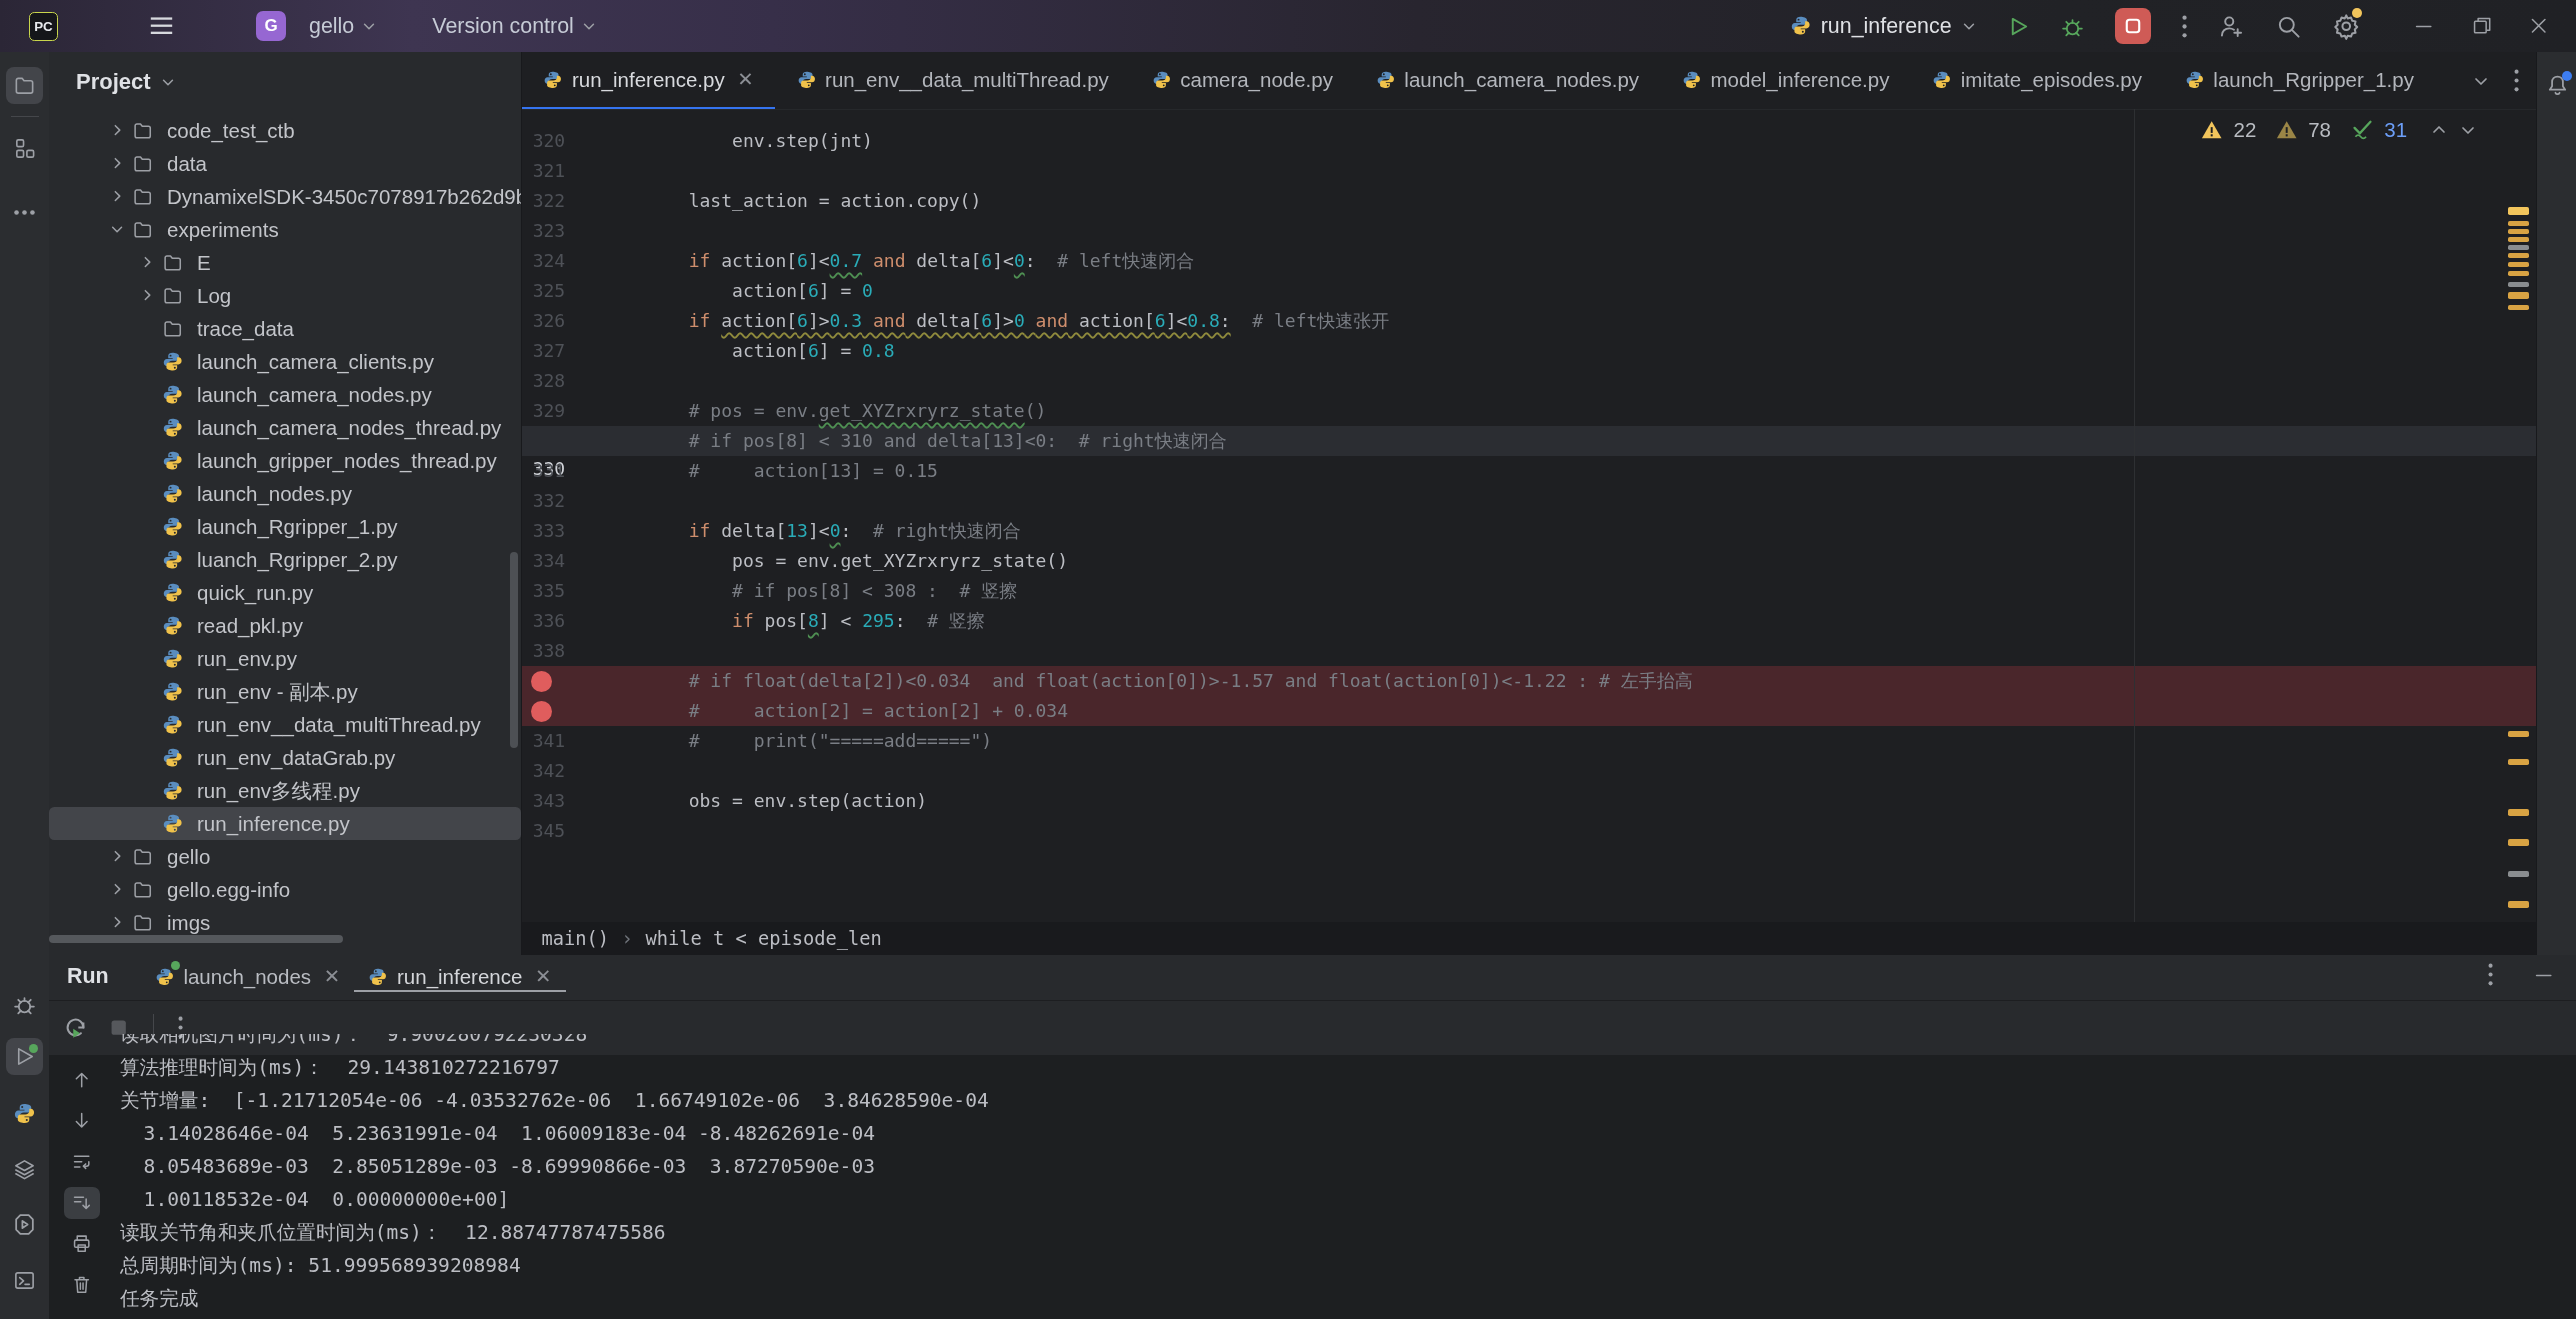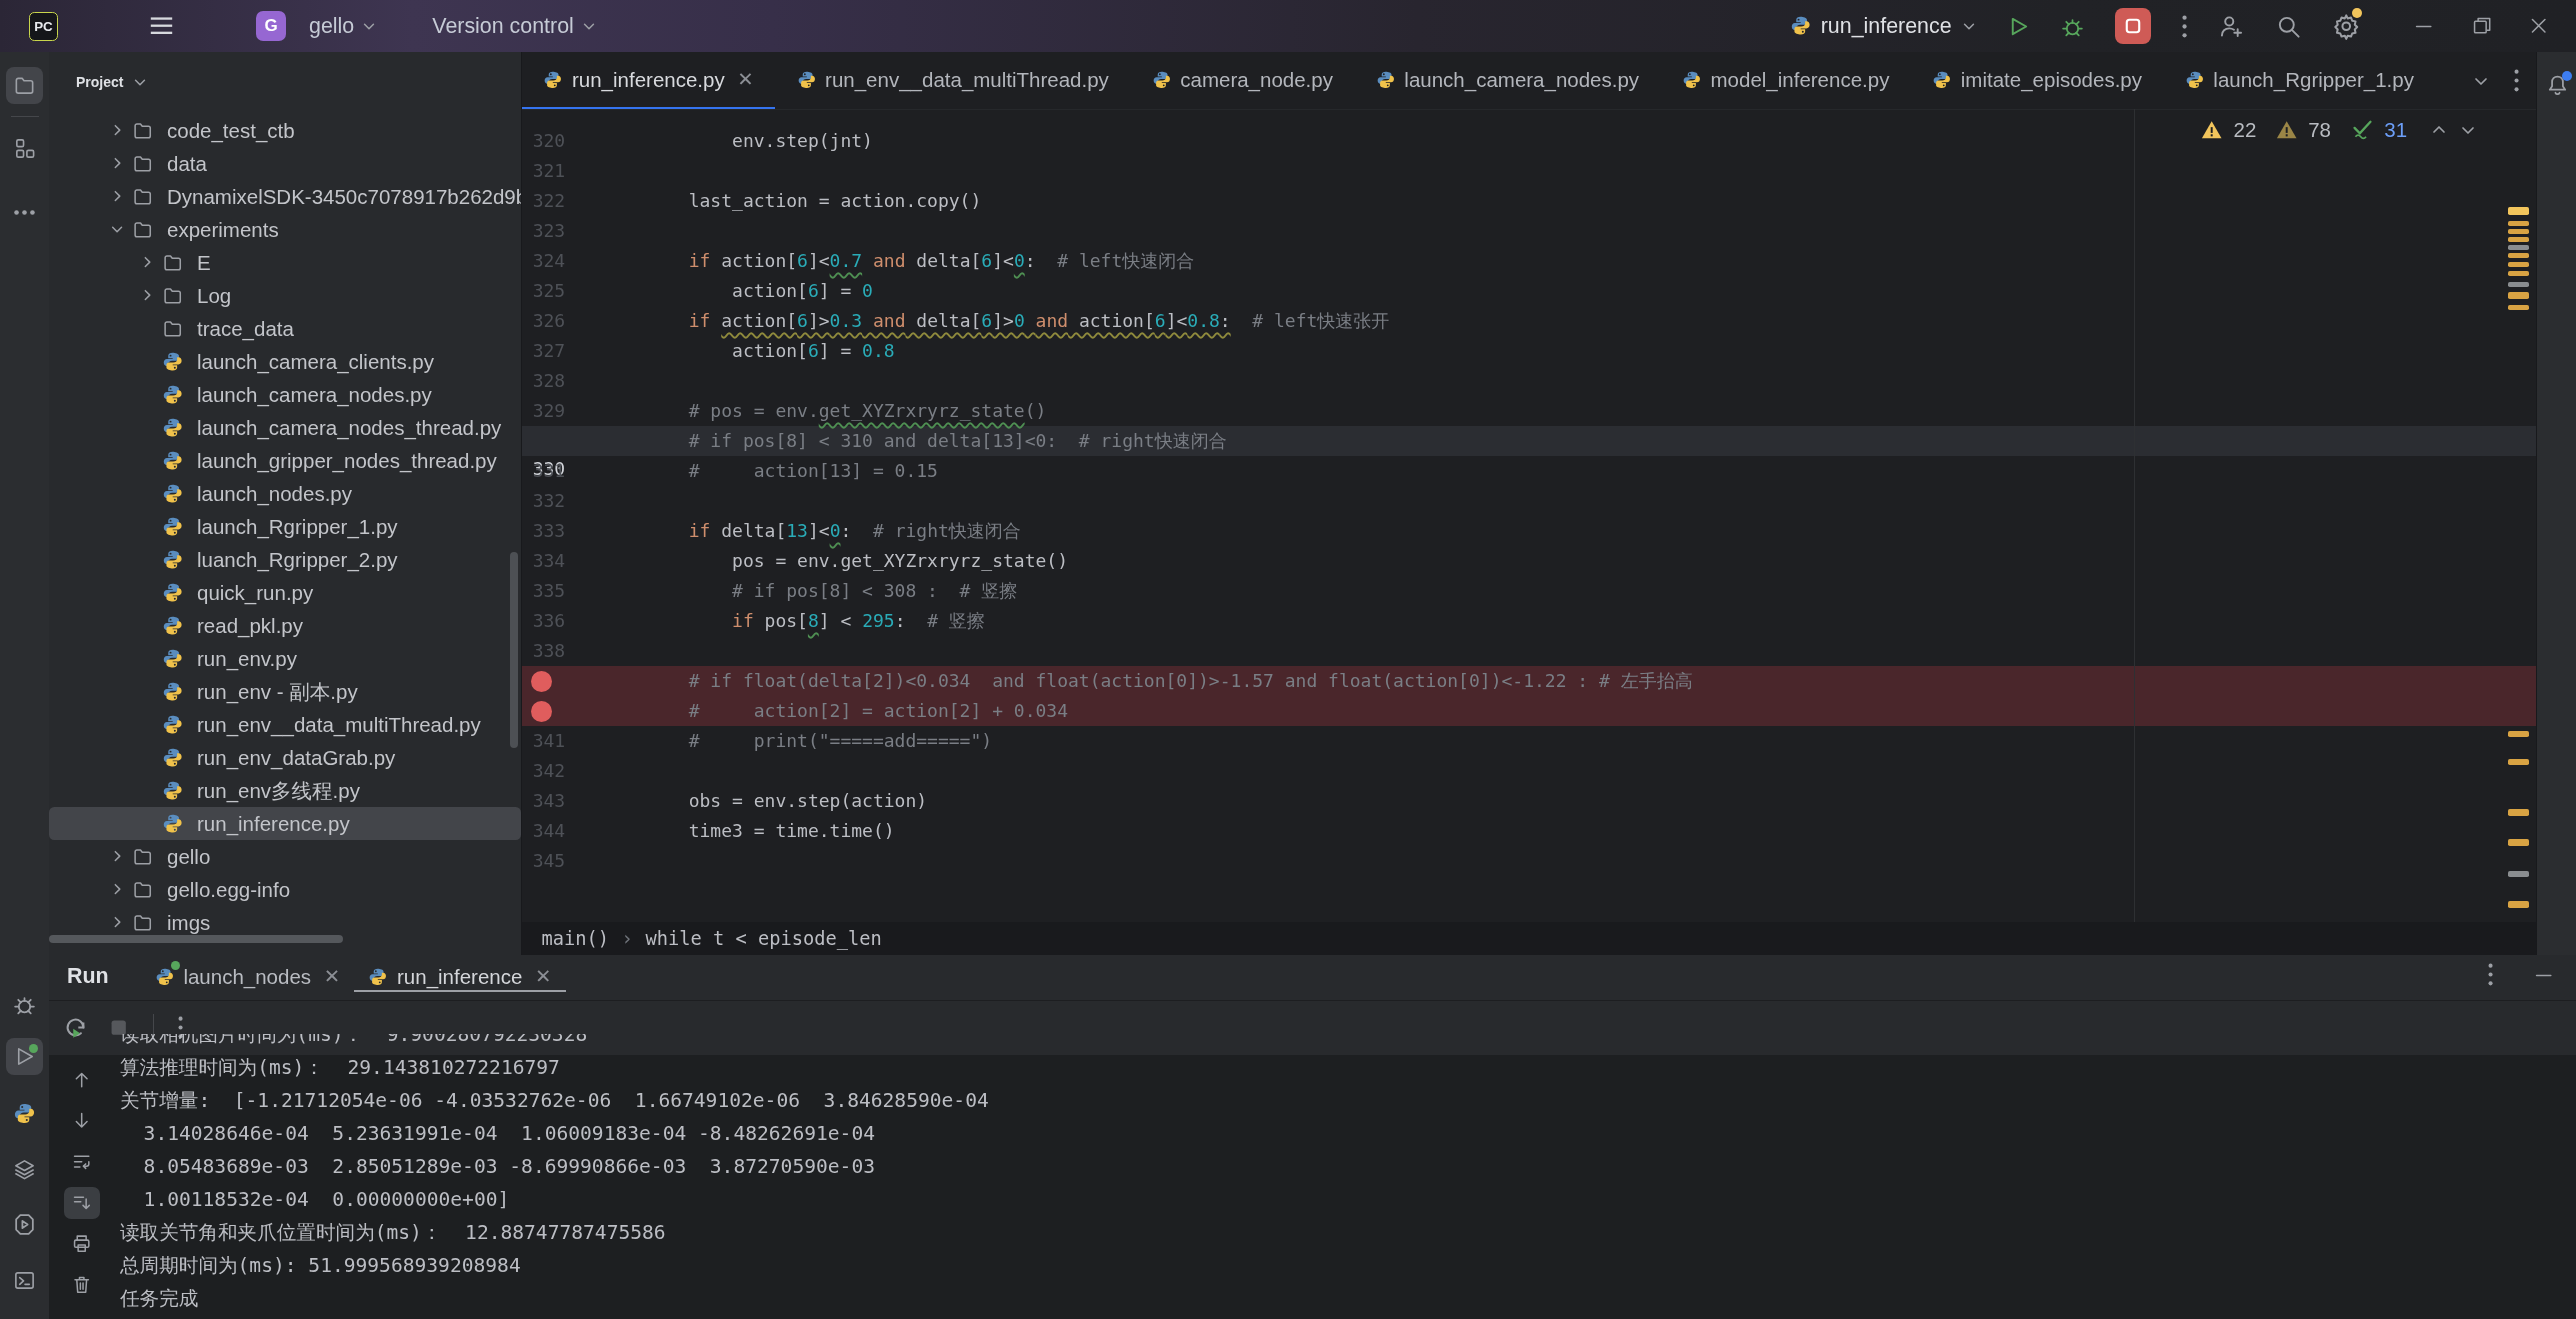--- a/index.html
+++ b/index.html
@@ -31,21 +31,21 @@
   .strip-btn{position:absolute;left:6.2px;width:37px;height:37px;border-radius:8px;
     display:flex;align-items:center;justify-content:center;}
   .strip-btn.sel{background:#43454a;}
   .strip-div{position:absolute;left:10.7px;width:28px;height:0.9px;background:#45474b;}
   .greendot{position:absolute;right:5.3px;top:6.2px;width:9px;height:9px;border-radius:50%;background:#57a65c;}
 
   
   #project{position:absolute;left:49px;top:52px;width:472px;height:903px;background:#282a2d;
     border-right:0.9px solid #18191c;overflow:hidden;}
   #proj-header{height:59px;display:flex;align-items:center;gap:9px;padding-left:27px;
-    font-size:14px;font-weight:bold;color:#dfe1e5;}
+    font-size:22px;font-weight:bold;color:#dfe1e5;}
   #tree{position:absolute;left:0;top:62px;right:0;bottom:0;font-size:20.5px;}
   .trow{display:flex;align-items:center;height:33px;white-space:nowrap;overflow:hidden;}
   .trow.sel{background:#43454a;border-radius:5.3px;}
   .tchev{width:30px;display:flex;justify-content:center;flex:none;}
   .ticon{width:27px;margin-right:8px;flex:none;display:flex;align-items:center;}
   .tlabel{color:#c3c5ca;}
   #vthumb{position:absolute;right:2.7px;top:500px;width:8px;height:196px;background:#4d5054;border-radius:4.5px;}
   #hthumb{position:absolute;left:0px;bottom:12.5px;width:294px;height:8px;background:#55585c;border-radius:4.5px;}
 
   
@@ -713,21 +713,20 @@
           <div class="crow"><span class="gut">333</span><span class="ctext"><span class="seg-p">        </span><span class="seg-k">if </span><span class="seg-p">delta[</span><span class="seg-n">13</span><span class="seg-p">]&lt;</span><span class="seg-n wg">0</span><span class="seg-p">:</span><span class="seg-c">  # right快速闭合</span></span></div>
           <div class="crow"><span class="gut">334</span><span class="ctext"><span class="seg-p">            pos = env.get_XYZrxryrz_state()</span></span></div>
           <div class="crow"><span class="gut">335</span><span class="ctext"><span class="seg-c">            # if pos[8] &lt; 308 :  # 竖擦</span></span></div>
           <div class="crow"><span class="gut">336</span><span class="ctext"><span class="seg-p">            </span><span class="seg-k">if </span><span class="seg-p">pos[</span><span class="seg-n wg">8</span><span class="seg-p">] &lt; </span><span class="seg-n">295</span><span class="seg-p">:</span><span class="seg-c">  # 竖擦</span></span></div>
           <div class="crow"><span class="gut">338</span><span class="ctext"></span></div>
           <div class="crow bp"><span class="gut"><span class="bpdot"></span></span><span class="ctext"><span class="seg-c">        # if float(delta[2])&lt;0.034  and float(action[0])&gt;-1.57 and float(action[0])&lt;-1.22 : # 左手抬高</span></span></div>
           <div class="crow bp"><span class="gut"><span class="bpdot"></span></span><span class="ctext"><span class="seg-c">        #     action[2] = action[2] + 0.034</span></span></div>
           <div class="crow"><span class="gut">341</span><span class="ctext"><span class="seg-c">        #     print("=====add=====")</span></span></div>
           <div class="crow"><span class="gut">342</span><span class="ctext"></span></div>
           <div class="crow"><span class="gut">343</span><span class="ctext"><span class="seg-p">        obs = env.step(action)</span></span></div>
-          <div class="crow"><span class="gut">344</span><span class="ctext"><span class="seg-p">        time3 = time.time()</span></span></div>
           <div class="crow"><span class="gut">345</span><span class="ctext"></span></div>
         </div>
     </div>
     <div id="marginline"></div>
     <div id="stripe">
         <div class="smark" style="top: 98px; height: 8px; background: rgb(242, 197, 92);"></div>
         <div class="smark" style="top: 112px; height: 5.3px; background: rgb(217, 163, 67);"></div>
         <div class="smark" style="top: 120px; height: 5.3px; background: rgb(217, 163, 67);"></div>
         <div class="smark" style="top: 128px; height: 5.3px; background: rgb(217, 163, 67);"></div>
         <div class="smark" style="top: 136px; height: 5.3px; background: rgb(138, 141, 144);"></div>

